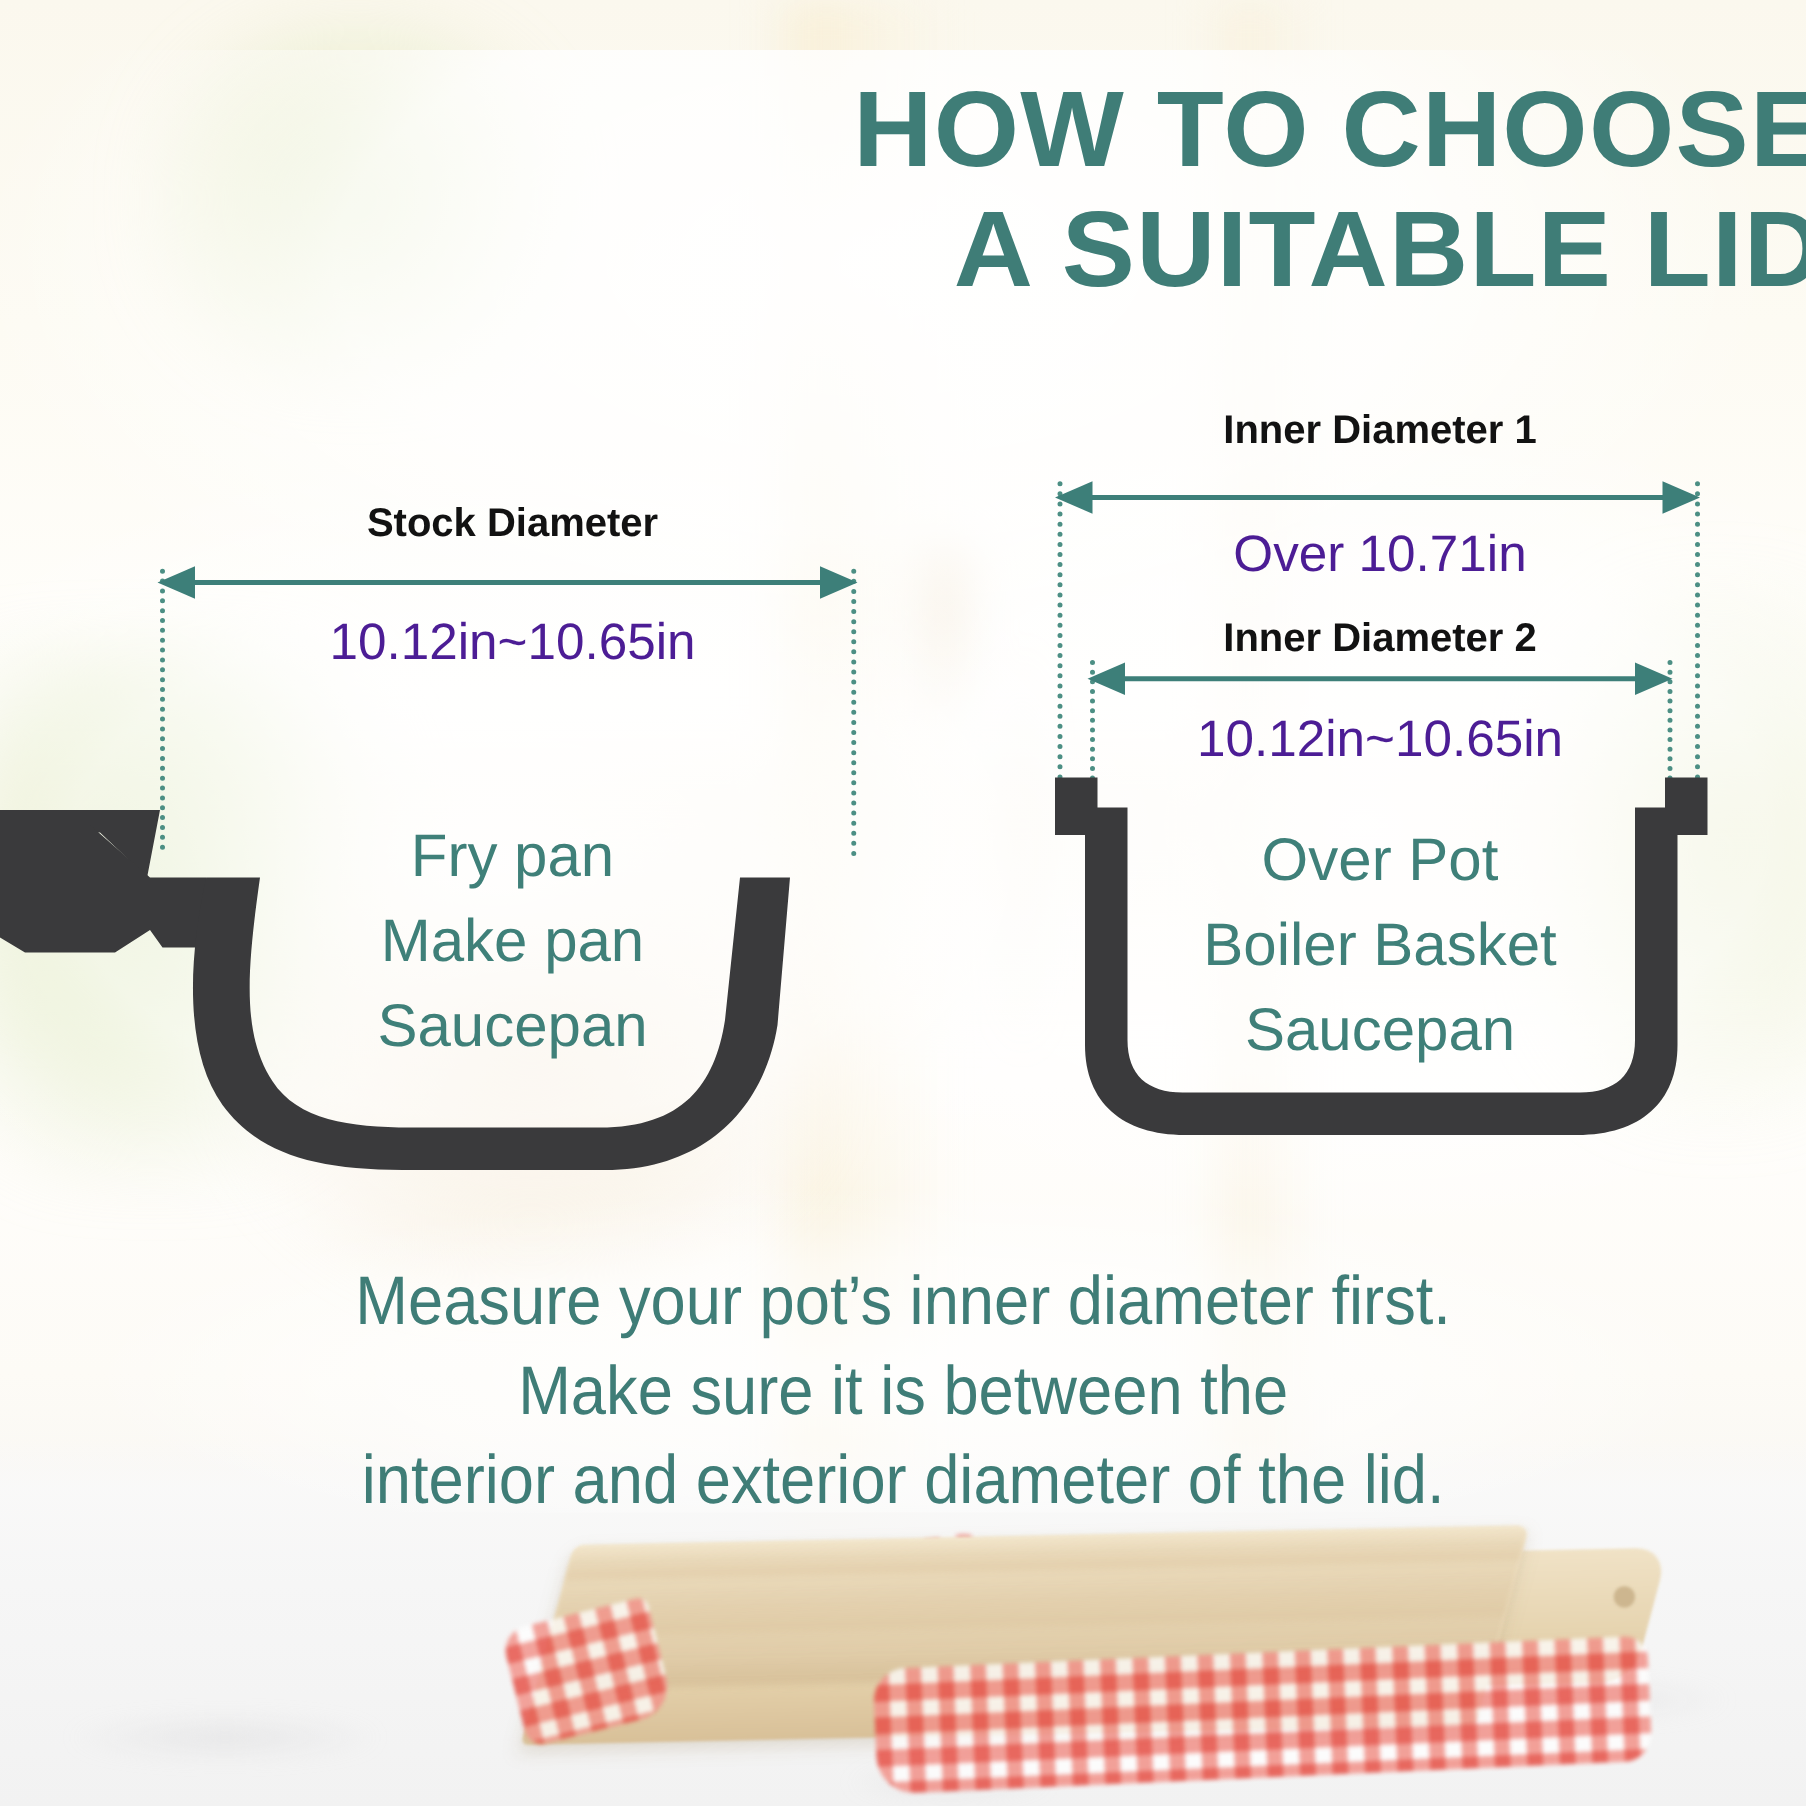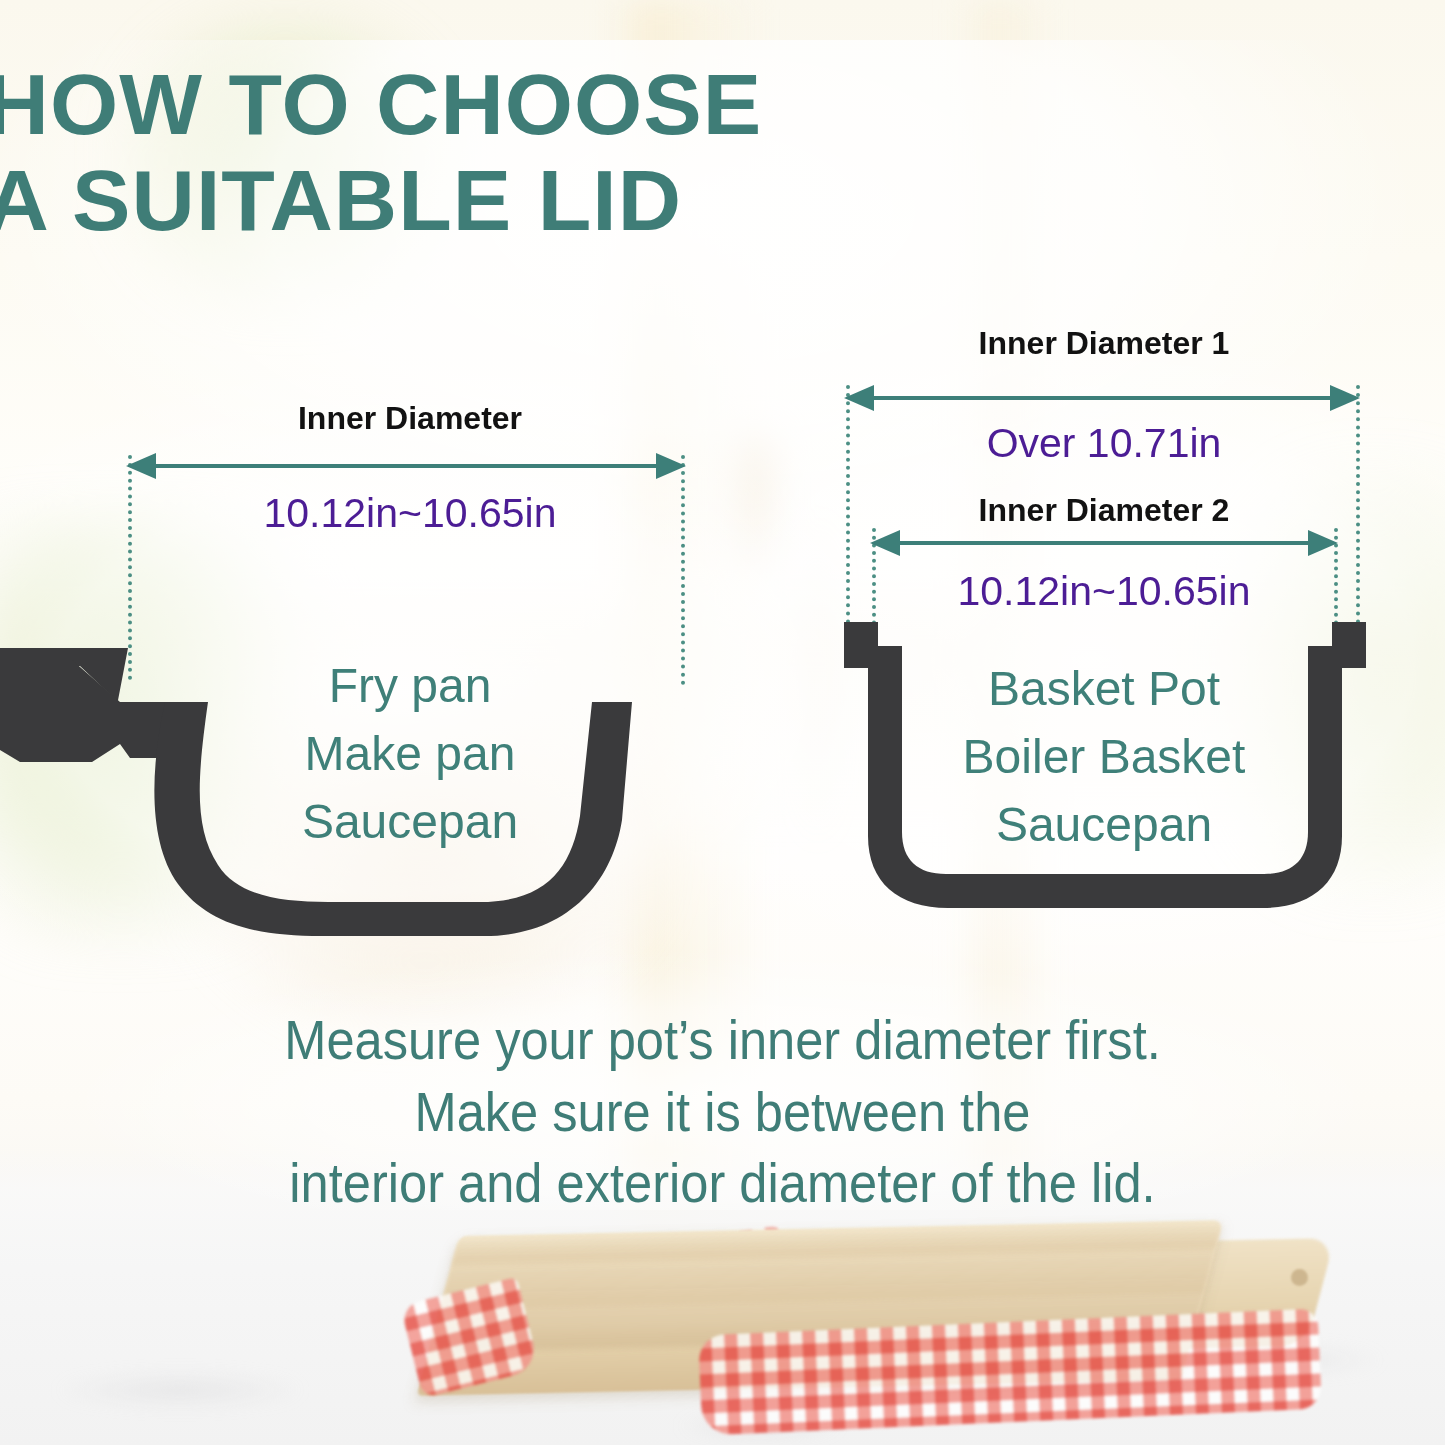--- a/index.html
+++ b/index.html
@@ -166,21 +166,21 @@
       radial-gradient(ellipse 560px 330px at 400px 650px, rgba(255,255,255,.96) 0%, rgba(255,255,255,.70) 62%, rgba(255,255,255,0) 100%),
       radial-gradient(ellipse 520px 330px at 1090px 620px, rgba(255,255,255,.96) 0%, rgba(255,255,255,.70) 62%, rgba(255,255,255,0) 100%),
       radial-gradient(ellipse 660px 150px at 720px 1060px, rgba(255,255,255,.90) 0%, rgba(255,255,255,.55) 60%, rgba(255,255,255,0) 100%);
     pointer-events: none;
   }
 
   
   #title-block {
     position: absolute;
     left: 0; top: 62px; width: 1445px;
-    text-align: left;
+    text-align: right;
     line-height: .98;
   }
   #title-block .tline {
     display: block;
     color: #3f7d77;
     font-weight: 700;
     font-size: 86px;
     letter-spacing: 1px;
     font-stretch: condensed;
     transform: scaleX(1.02);
@@ -257,21 +257,21 @@
 
   <div id="content-wash"></div>
 
   <div id="title-block">
     <span class="tline" id="title-line-1">HOW TO CHOOSE</span>
     <span class="tline" id="title-line-2">A SUITABLE LID</span>
   </div>
 
   <div>
 
-    <div class="label-black" style="left:130px; top:400px; width:560px;">Inner Diameter</div>
+    <div class="label-black" style="left:130px; top:400px; width:560px;">Stock Diameter</div>
 
     <div class="guide" style="left:128px; top:455px; height:225px;"></div>
     <div class="guide" style="left:681px; top:455px; height:230px;"></div>
 
     <svg class="arrow" style="left:126px; top:450px;" width="560" height="32">
       <line x1="16" y1="16" x2="544" y2="16" stroke="#3d7f79" stroke-width="4"></line>
       <polygon points="0,16 30,3 30,29" fill="#3d7f79"></polygon>
       <polygon points="560,16 530,3 530,29" fill="#3d7f79"></polygon>
     </svg>
 
@@ -373,21 +373,21 @@
         L 522,226
         C 522,272 492,298 442,298
         L 128,298
         C 78,298 48,272 48,226
         L 48,58
         L 24,58
         Z"></path>
     </svg>
 
     <div class="cat-list" style="left:848px; top:655px; width:512px;">
-      <div>Basket Pot</div>
+      <div>Over Pot</div>
       <div>Boiler Basket</div>
       <div>Saucepan</div>
     </div>
   </div>
 
   <div id="bottom-note">
     <span>Measure your pot’s inner diameter first.</span>
     <span>Make sure it is between the</span>
     <span>interior and exterior diameter of the lid.</span>
   </div>

